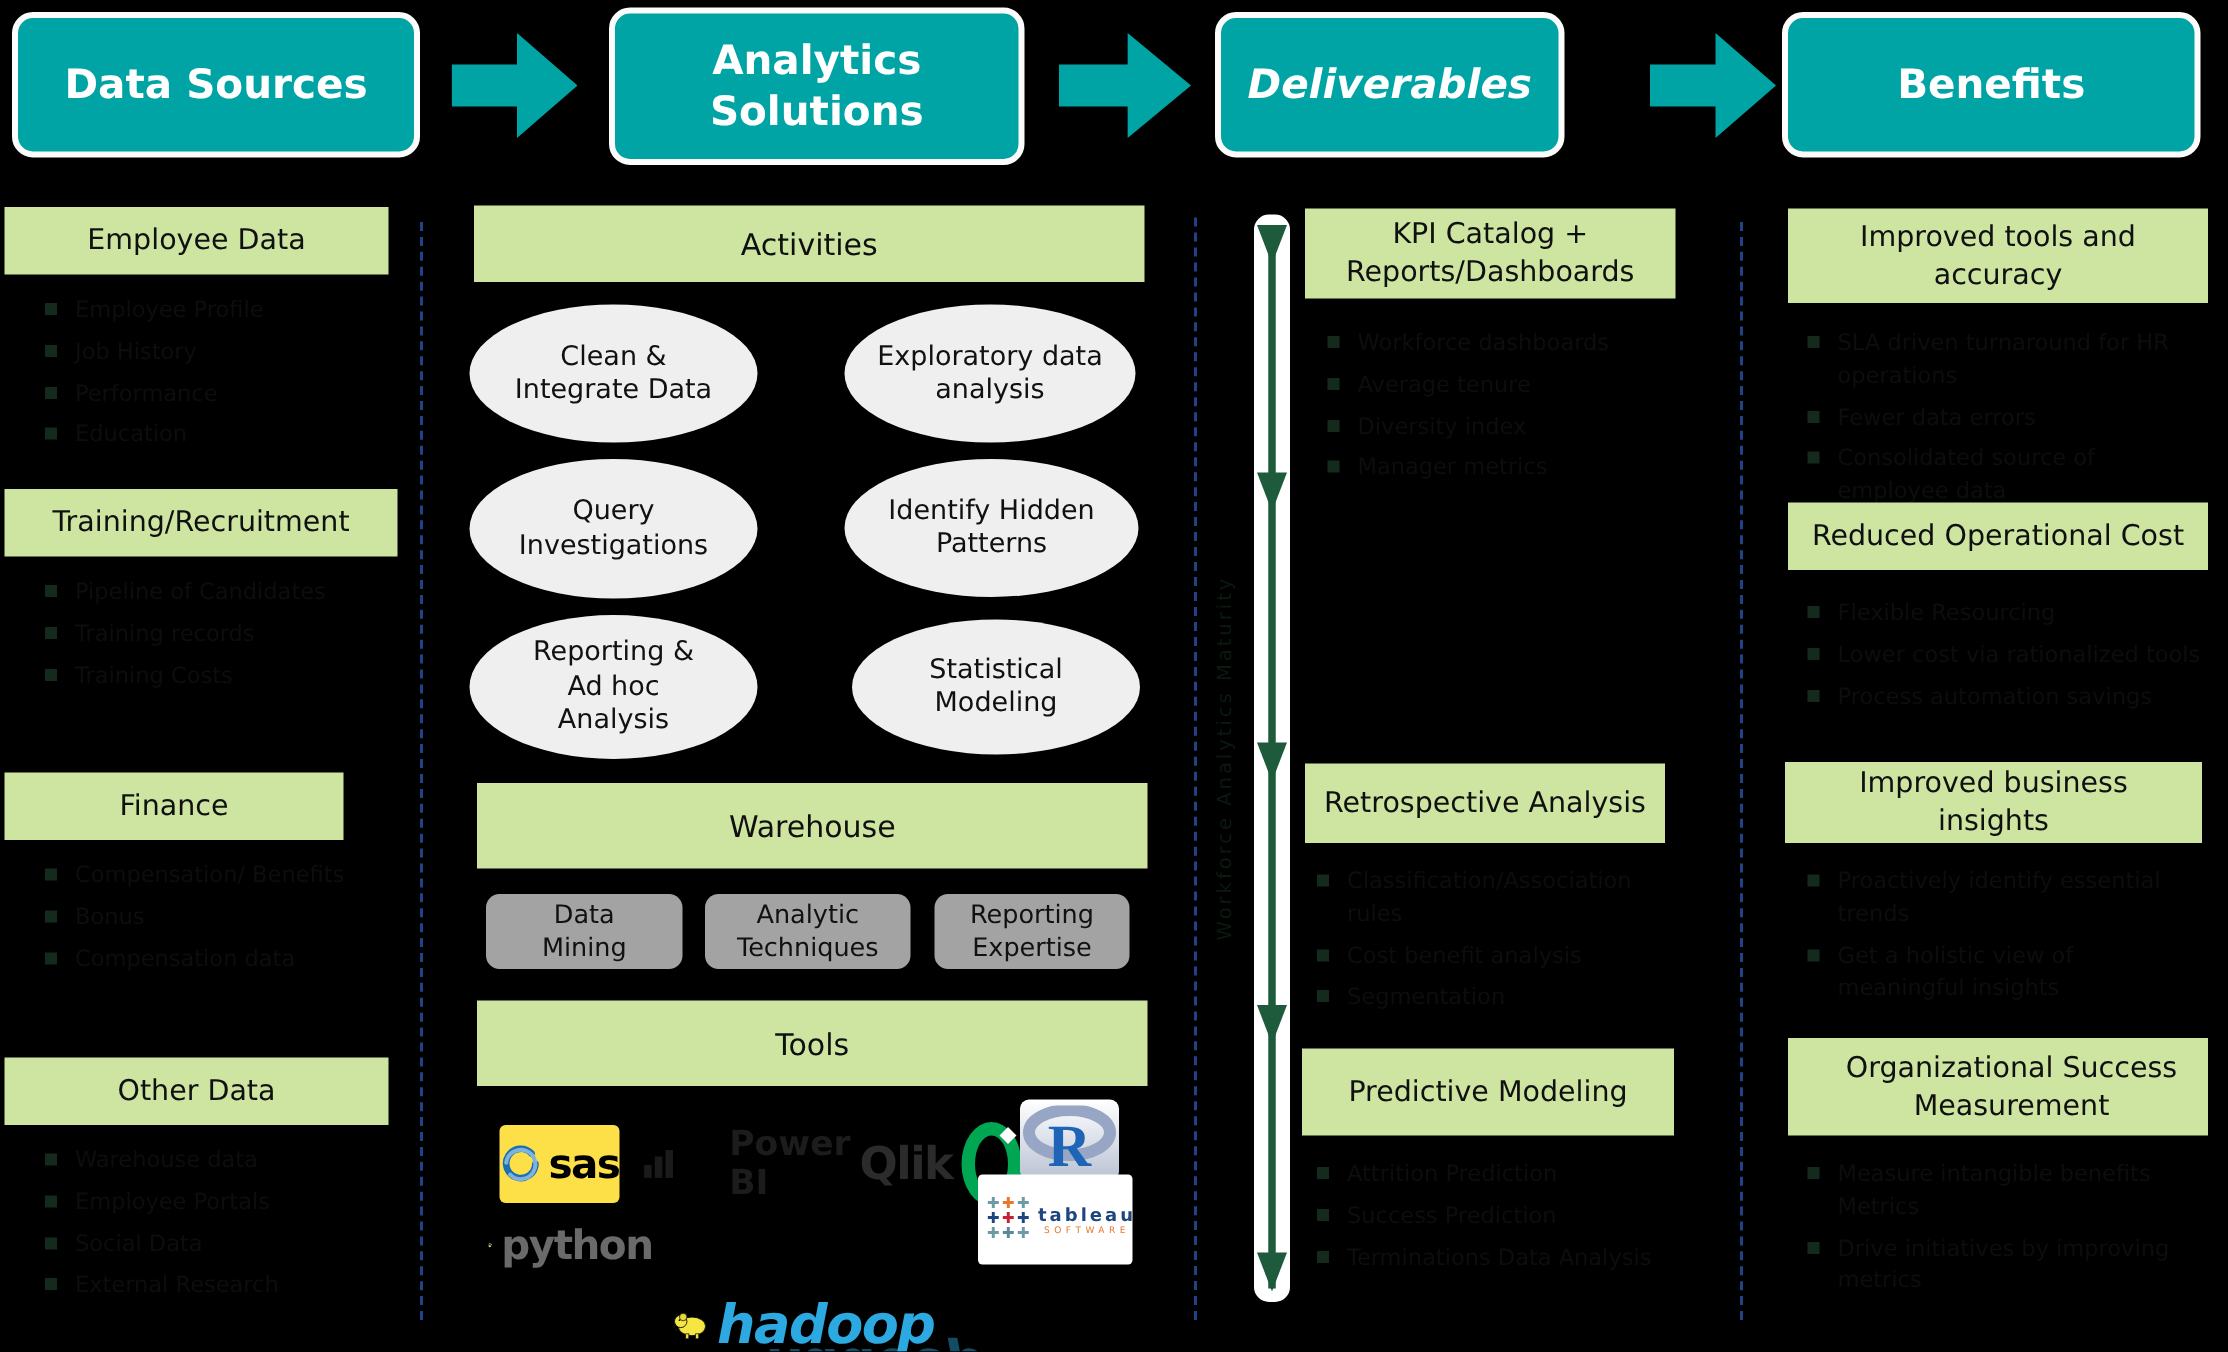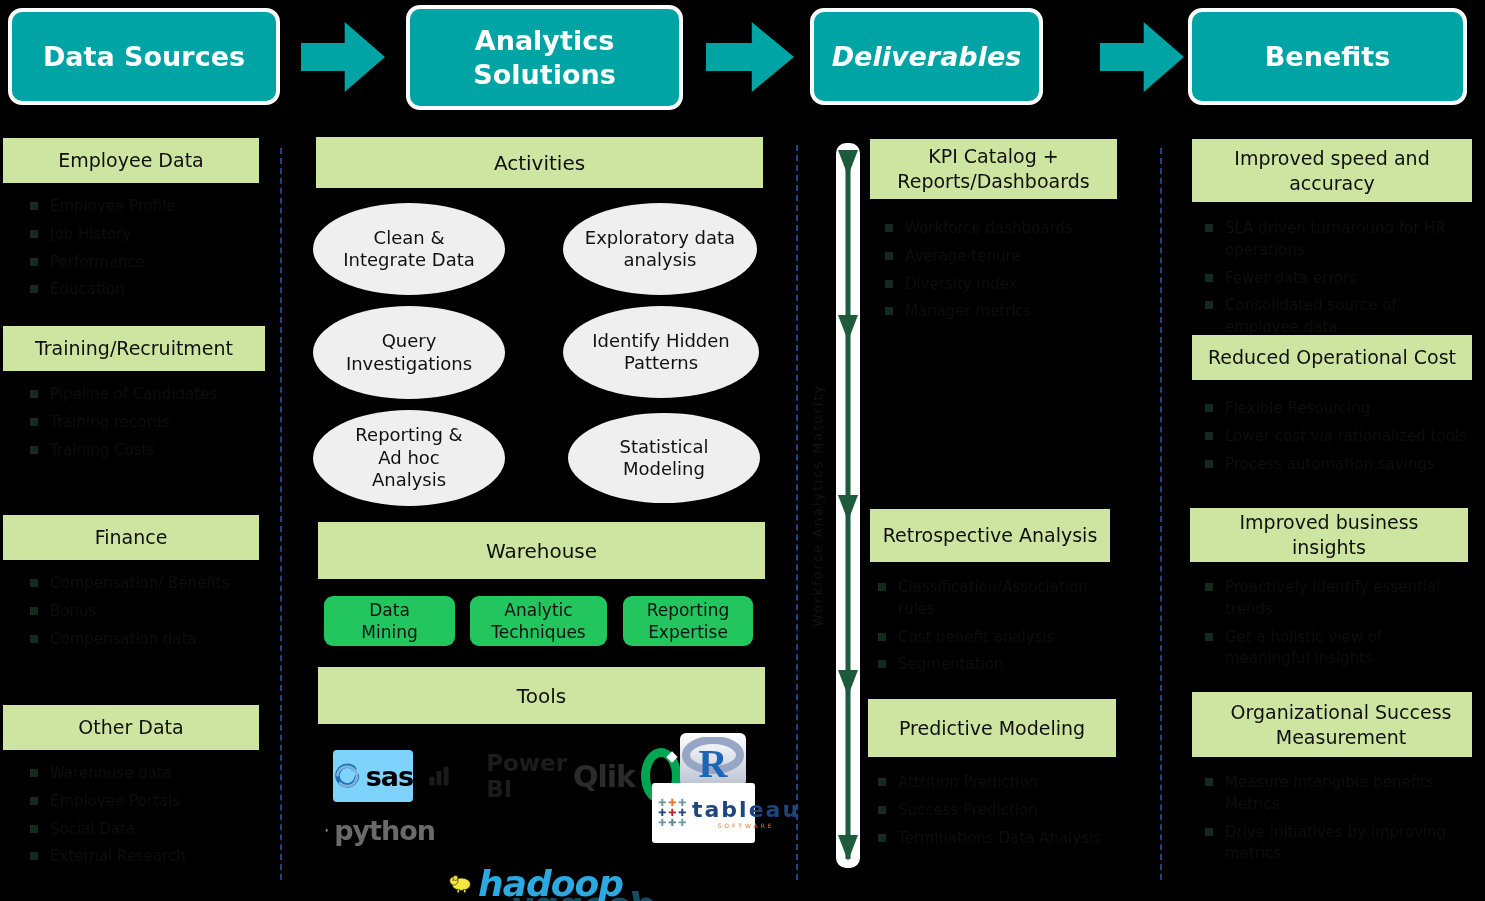--- a/index.html
+++ b/index.html
@@ -11,55 +11,55 @@
       font-weight:bold;font-size:27px;line-height:1.25;display:flex;align-items:center;
       justify-content:center;text-align:center;}
   .flowarrow{background:#00A4A4;clip-path:polygon(0% 30%,52% 30%,52% 0%,100% 50%,52% 100%,52% 70%,0% 70%);}
   
   .bar{background:#CDE5A1;color:#101010;display:flex;align-items:center;justify-content:center;
        text-align:center;font-size:19px;line-height:1.3;padding:2px 6px;}
   .bar.big{font-size:20px;}
   
   .ell{background:#EFEFEF;border-radius:50%;color:#111;display:flex;align-items:center;
        justify-content:center;text-align:center;font-size:18px;line-height:1.25;padding:10px 18px;}
-  .sbox{background:#22c55e;border-radius:9px;color:#111;display:flex;align-items:center;
+  .sbox{background:#a3a3a3;border-radius:9px;color:#111;display:flex;align-items:center;
         justify-content:center;text-align:center;font-size:17px;line-height:1.3;}
   
   .list{display:flex;flex-direction:column;gap:6px;}
   .li{display:flex;gap:12px;font-size:15px;line-height:1.45;color:#0D0D0D;}
   .blt{flex:0 0 auto;width:8px;height:8px;margin-top:6px;background:#132A1C;}
   
   .vsep{width:0;border-left:2px dashed #1F4387;}
   
   .astrip{background:#fff;border-radius:10px;}
   .vlabel{writing-mode:vertical-rl;transform:rotate(180deg);color:#0A1A10;font-size:13px;
           letter-spacing:2px;display:flex;align-items:center;justify-content:center;}
   
   .logo{display:flex;align-items:center;gap:6px;}
-  .sas{background:#7dd3fc;border-radius:4px;justify-content:center;}
+  .sas{background:#fde047;border-radius:4px;justify-content:center;}
   .sas .t{font-size:27px;font-weight:bold;color:#000;letter-spacing:-1px;}
   .pbi .t{font-size:23px;font-weight:bold;color:#1C1C1C;}
   .qlik .t{font-size:30px;font-weight:bold;color:#2B2B2B;letter-spacing:-1px;}
   .qring{width:38px;height:38px;border-radius:50%;border:9px solid #00A651;position:relative;}
   .qring .dot{position:absolute;left:50%;top:50%;width:10px;height:10px;margin:-5px 0 0 -5px;
               border-radius:50%;background:#000;}
   .qring .tick{position:absolute;right:-4px;top:-4px;width:8px;height:8px;background:#fff;
                transform:rotate(45deg);}
   .rbox{background:linear-gradient(#ffffff,#B9C2D2);border-radius:6px;position:relative;
         display:flex;align-items:center;justify-content:center;}
   .rbox .r{font-family:"Liberation Serif","DejaVu Serif",serif;font-weight:bold;font-size:40px;
            color:#1F65B7;position:relative;z-index:2;margin-top:6px;}
   .py .t{font-size:27px;color:#6A6A6A;font-weight:bold;letter-spacing:-1px;}
   .hadoop{position:relative;}
   .hadoop .t{font-style:italic;font-weight:bold;font-size:36px;color:#2CA9E1;letter-spacing:-1px;}
   .hadoop .refl{position:absolute;left:64px;top:36px;transform:scaleY(-1);opacity:.45;
                 font-style:italic;font-weight:bold;font-size:36px;color:#2CA9E1;letter-spacing:-1px;
                 filter:blur(.5px);}
   .tabl{background:#fff;border-radius:3px;flex-direction:row;padding:4px 6px;gap:4px;}
-  .tabl .t{font-size:22px;font-weight:bold;color:#1F457E;letter-spacing:2px;}
+  .tabl .t{font-size:12px;font-weight:bold;color:#1F457E;letter-spacing:2px;}
   .tabl .sub{font-size:6px;color:#E8762D;letter-spacing:3px;}
   .plusgrid{display:grid;grid-template-columns:repeat(3,10px);line-height:10px;font-size:10px;}
 </style>
 </head>
 <body>
 
 <div id="canvas">
 
   <div class="abs hd" style="left:8px;top:8px;width:272px;height:97px;">
     <span>Data Sources</span>
@@ -114,21 +114,21 @@
       <div class="li">
         <span class="blt"></span>
         <span>Training records</span>
       </div>
       <div class="li">
         <span class="blt"></span>
         <span>Training Costs</span>
       </div>
     </div>
 
-  <div class="abs bar" style="left:3px;top:515px;width:256px;height:45px;">
+  <div class="abs bar" style="left:3px;top:515px;width:226px;height:45px;">
     <span>Finance</span>
   </div>
   <div class="abs list" style="left:30px;top:573px;width:235px;">
       <div class="li">
         <span class="blt"></span>
         <span>Compensation/ Benefits</span>
       </div>
       <div class="li">
         <span class="blt"></span>
         <span>Bonus</span>
@@ -340,21 +340,21 @@
         <span class="blt"></span>
         <span>Success Prediction</span>
       </div>
       <div class="li">
         <span class="blt"></span>
         <span>Terminations Data Analysis</span>
       </div>
     </div>
 
   <div class="abs bar" style="left:1192px;top:139px;width:280px;height:63px;">
-    <span style="width:250px;">Improved speed and accuracy</span>
+    <span style="width:250px;">Improved tools and accuracy</span>
   </div>
   <div class="abs list" style="left:1205px;top:218px;width:265px;">
       <div class="li">
         <span class="blt"></span>
         <span>SLA driven turnaround for HR operations</span>
       </div>
       <div class="li">
         <span class="blt"></span>
         <span>Fewer data errors</span>
       </div>

